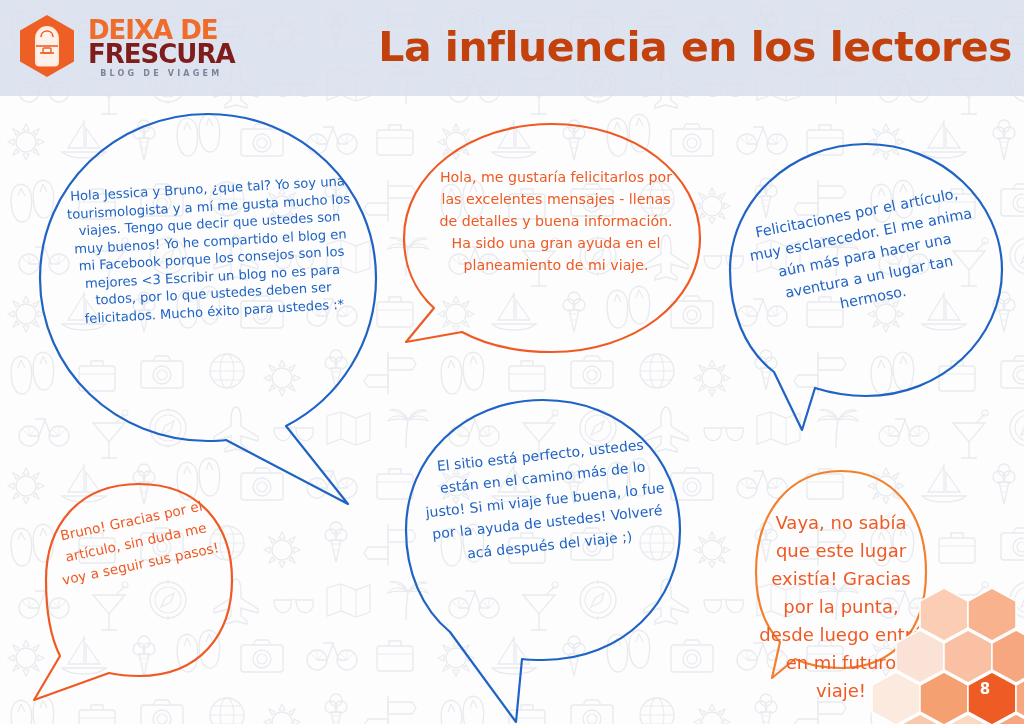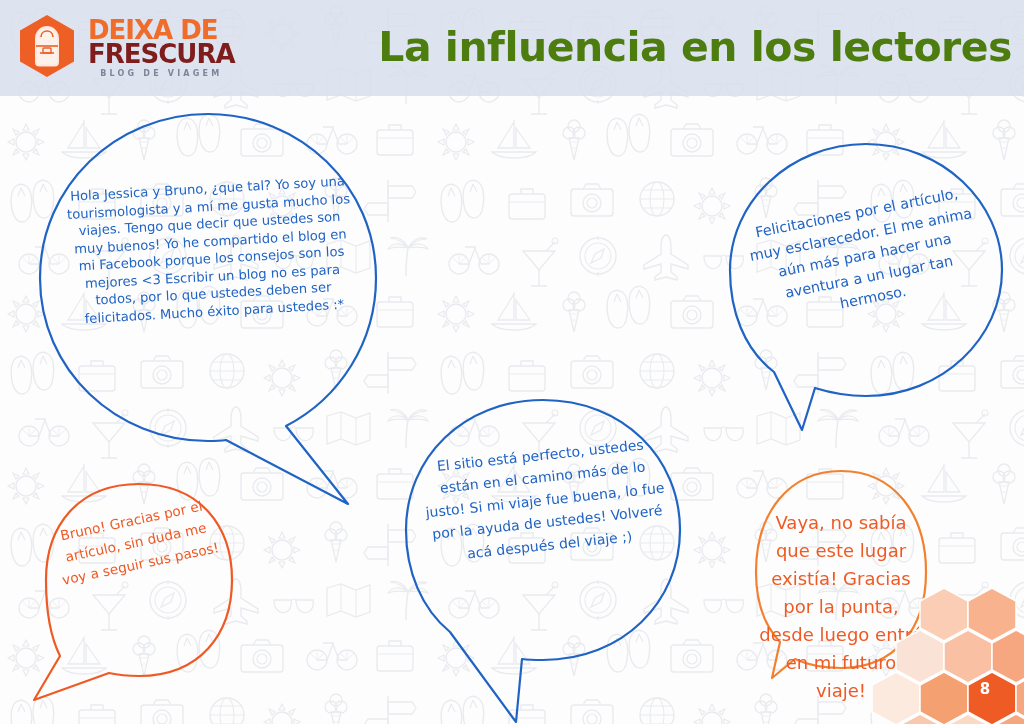--- a/index.html
+++ b/index.html
@@ -44,21 +44,21 @@
   #logo-line3{
     font-family:"DejaVu Sans", sans-serif;font-size:8px;font-weight:bold;
     letter-spacing:3.2px;color:#7d8598;margin-top:3px;text-align:center;
   }
 
   #page-title{
     position:absolute;left:260px;top:12px;width:752px;height:70px;
     display:flex;align-items:center;justify-content:flex-end;
     font-family:"DejaVu Sans", sans-serif;
     font-weight:bold;font-size:41px;letter-spacing:-0.5px;
-    color:#4d7c0f;
+    color:#c2410c;
     white-space:nowrap;
   }
 
   
   .bubble{position:absolute;}
   .bubble svg{position:absolute;left:0;top:0;overflow:visible;}
   .bubble-text{
     position:absolute;
     text-align:center;
     font-family:"DejaVu Sans", sans-serif;
@@ -228,20 +228,29 @@
   <div class="bubble" style="left:28px;top:106px;width:360px;height:400px;">
     <svg width="360" height="400" viewBox="0 0 360 400" xmlns="http://www.w3.org/2000/svg">
       <path d="M180 8 C272 8 348 80 348 172 C348 236 312 292 258 320
                L320 398 L198 334
                C192 335 186 335 180 335
                C88 335 12 264 12 172 C12 80 88 8 180 8 Z" fill="none" stroke="#1f63c4" stroke-width="2.2" stroke-linejoin="round"></path>
     </svg>
     <div class="bubble-text blue-text" style="left:38px;top:74px;width:290px;font-size:13.1px;transform:rotate(-3.2deg);">Hola Jessica y Bruno, ¿que tal? Yo soy una tourismologista y a mí me gusta mucho los viajes. Tengo que decir que ustedes son muy buenos! Yo he compartido el blog en mi Facebook porque los consejos son los mejores &lt;3 Escribir un blog no es para todos, por lo que ustedes deben ser felicitados. Mucho éxito para ustedes :*</div>
   </div>
 
+  <div class="bubble" style="left:400px;top:118px;width:310px;height:260px;">
+    <svg width="310" height="260" viewBox="0 0 310 260" xmlns="http://www.w3.org/2000/svg">
+      <path d="M152 6 C234 6 300 56 300 120 C300 184 234 234 152 234
+               C118 234 86 227 62 214
+               L6 224 L34 190
+               C14 172 4 147 4 120 C4 56 70 6 152 6 Z" fill="none" stroke="#ef5a24" stroke-width="2.2" stroke-linejoin="round"></path>
+    </svg>
+    <div class="bubble-text orange-text" style="left:36px;top:48px;width:240px;font-size:14.2px;line-height:1.55;">Hola, me gustaría felicitarlos por las excelentes mensajes - llenas de detalles y buena información. Ha sido una gran ayuda en el planeamiento de mi viaje.</div>
+  </div>
 
   <div class="bubble" style="left:714px;top:140px;width:300px;height:290px;">
     <svg width="300" height="290" viewBox="0 0 300 290" xmlns="http://www.w3.org/2000/svg">
       <path d="M152 4 C228 4 288 62 288 130 C288 198 228 256 152 256
                C134 256 117 253 101 248
                L88 290 L60 232
                C30 209 16 171 16 130 C16 62 76 4 152 4 Z" fill="none" stroke="#1f63c4" stroke-width="2.2" stroke-linejoin="round"></path>
     </svg>
     <div class="bubble-text blue-text" style="left:30px;top:62px;width:242px;font-size:14.4px;line-height:1.5;transform:rotate(-11deg);">Felicitaciones por el artículo,  muy esclarecedor. El me anima aún más para hacer una aventura a un lugar tan hermoso.</div>
   </div>

